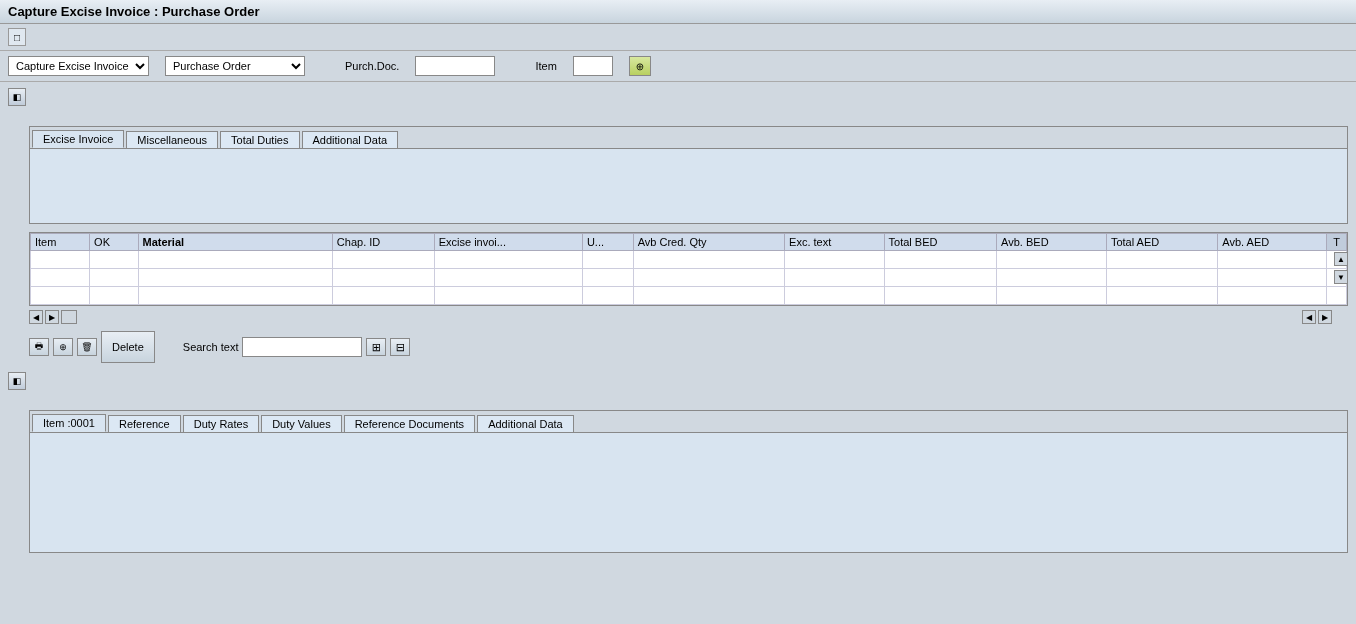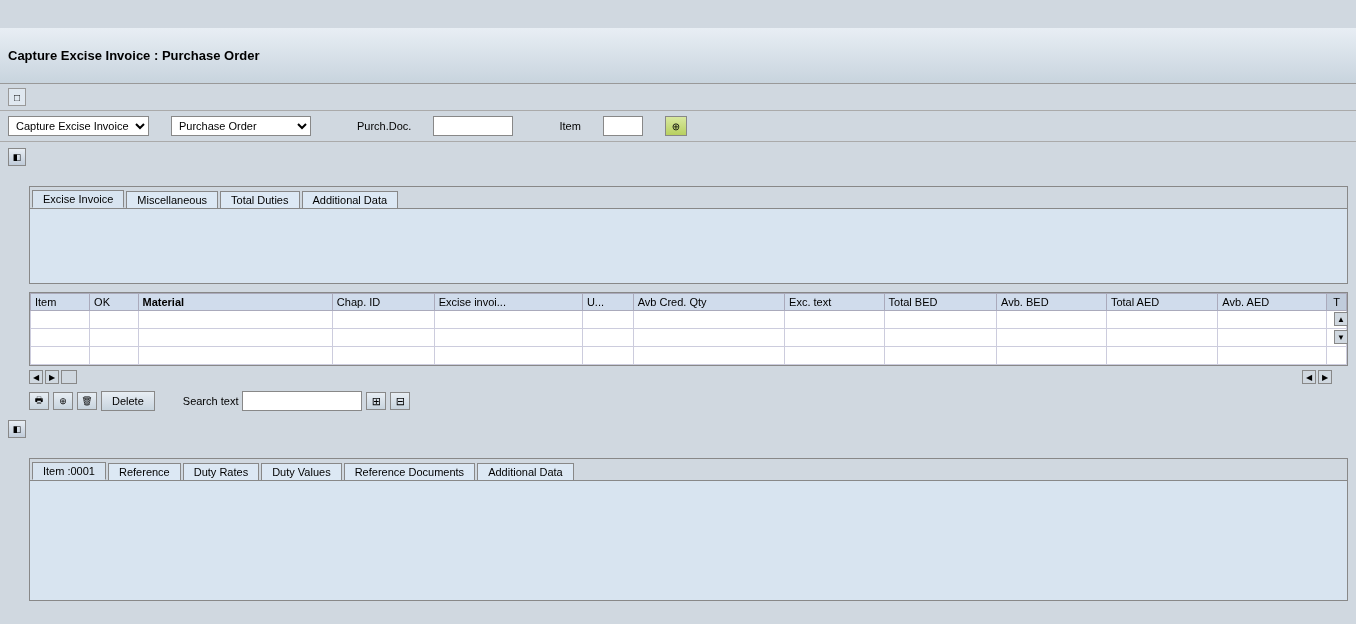--- a/index.html
+++ b/index.html
@@ -5,25 +5,24 @@
     * { box-sizing: border-box; margin: 0; padding: 0; }
     body {
       font-family: Arial, Helvetica, sans-serif;
       font-size: 12px;
       background: #d0d8e0;
       color: #000;
     }
     .title-bar {
       background: linear-gradient(to bottom, #e8eef4, #c8d4de);
       border-bottom: 1px solid #999;
-      padding: 20px 8px;
+      padding: 4px 8px;
       font-size: 13px;
       font-weight: bold;
       color: #000;
-      margin-top: 28px;
     }
     .toolbar {
       background: #d0d8e0;
       padding: 4px 8px;
       display: flex;
       align-items: center;
       border-bottom: 1px solid #aaa;
     }
     .toolbar-watermark {
       flex: 1;
@@ -40,21 +39,21 @@
       align-items: center;
       justify-content: center;
       cursor: pointer;
       font-size: 10px;
     }
     .form-bar {
       background: #d0d8e0;
       padding: 5px 8px;
       display: flex;
       align-items: center;
-      gap: 22px;
+      gap: 16px;
       border-bottom: 1px solid #aaa;
     }
     select, input[type="text"] {
       font-size: 11px;
       border: 1px solid #888;
       background: #fff;
       padding: 1px 3px;
       height: 20px;
     }
     .form-label {
@@ -167,21 +166,21 @@
       align-items: center;
       gap: 4px;
       padding: 3px 0;
       background: #d0d8e0;
     }
     .delete-btn {
       background: linear-gradient(to bottom, #e8eef4, #c8d4de);
       border: 1px solid #888;
       padding: 2px 10px;
       font-size: 11px;
-      height: 20px;
+      height: 32px;
       cursor: pointer;
     }
     .search-input {
       border: 1px solid #888;
       height: 18px;
       width: 120px;
       background: #fff;
       font-size: 11px;
     }
     .nav-icon {

